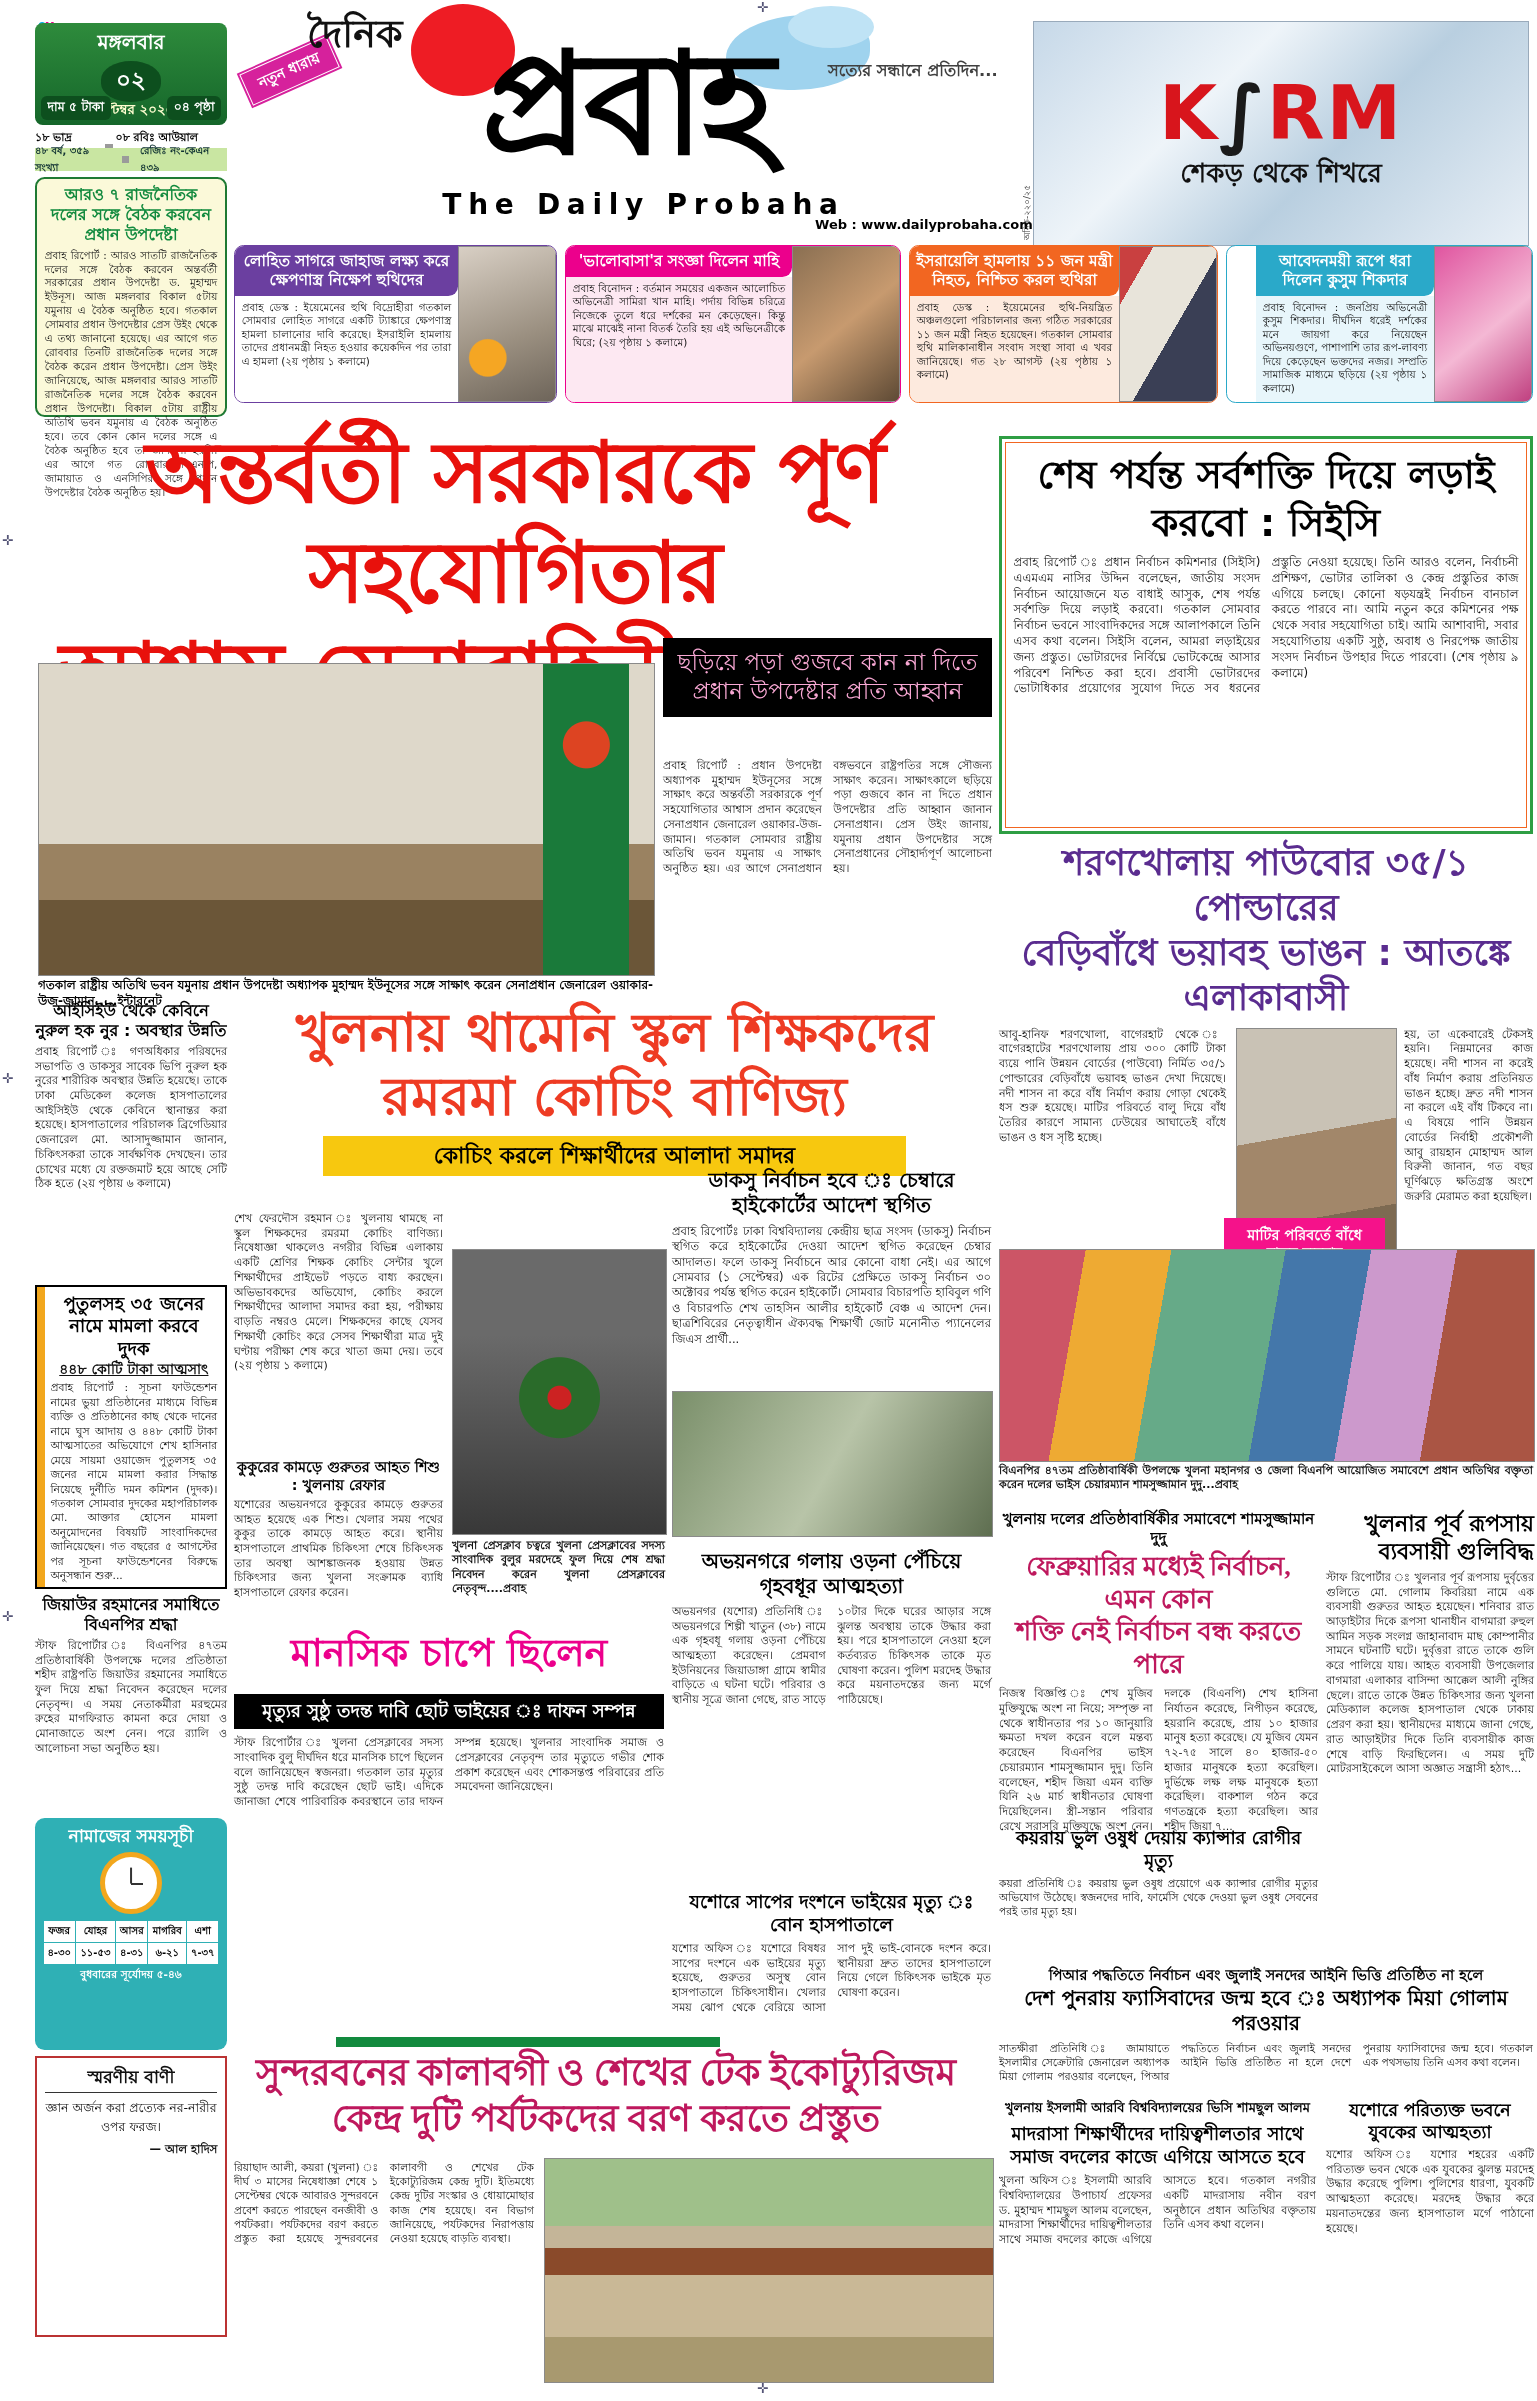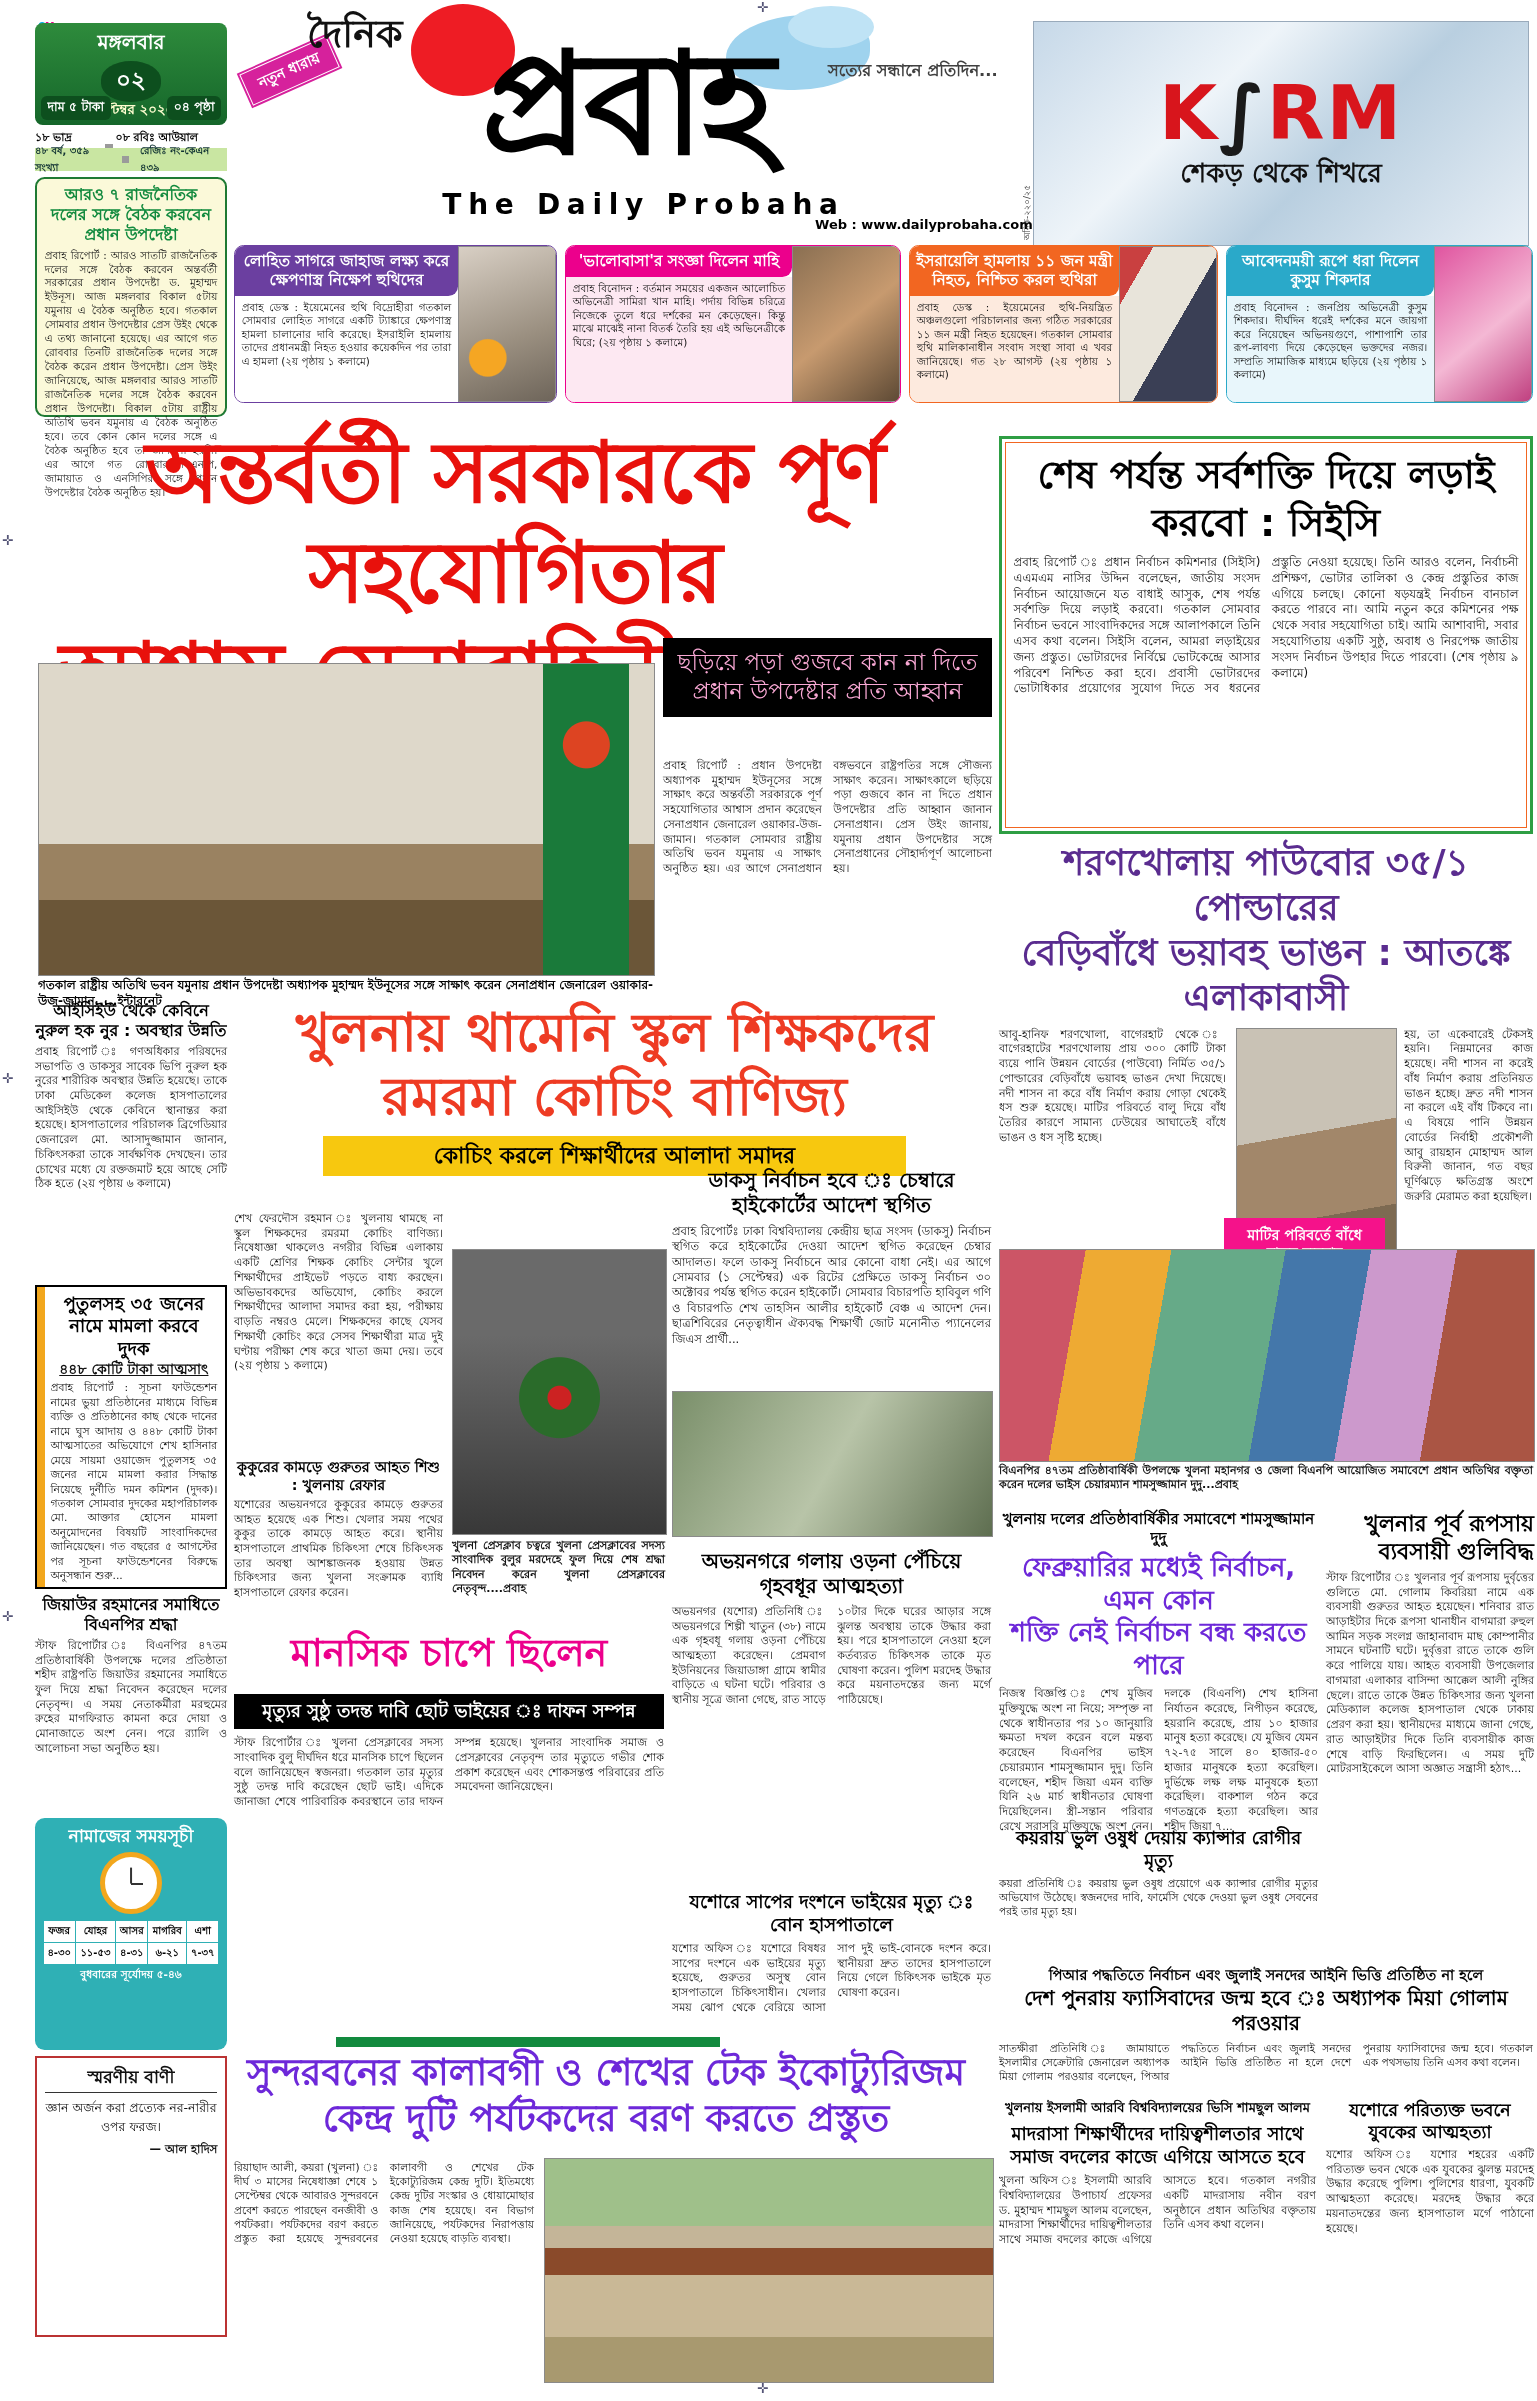--- a/index.html
+++ b/index.html
@@ -43,21 +43,21 @@
   .ad-code{font-size:8.6px;color:#333;writing-mode:vertical-rl;transform:rotate(180deg);}
   
   .teaser{border-radius:9.6px;display:flex;box-sizing:border-box;overflow:hidden;border:1.9px solid #999;}
   .teaser .txt{flex:1;display:flex;flex-direction:column;}
   .teaser .hd{color:#fff;font-weight:bold;font-size:15.4px;line-height:1.25;text-align:center;padding:5.8px 5.8px;border-radius:0 0 9.6px 0;}
   .teaser .bd{font-size:10.4px;line-height:1.3;padding:4.8px 6.7px;text-align:justify;flex:1;}
   .teaser .pic{width:96px;}
   .t0{border-color:#6b3fa0;} .t0 .hd{background:#6b3fa0;} .t0 .bd{background:#fff;}
   .t1{border-color:#ec008c;} .t1 .hd{background:#ec008c;} .t1 .bd{background:#fde8f2;}
   .t2{border-color:#f26621;} .t2 .hd{background:#f26621;} .t2 .bd{background:#fdeade;}
-  .t3{border-color:#2aa9c9;} .t3 .hd{background:#2aa9c9;} .t3 .bd{background:#e8f6fb;}
+  .t3{border-color:#2aa9c9;padding-left:29px;} .t3 .hd{background:#2aa9c9;} .t3 .bd{background:#e8f6fb;}
   .ph{border:1px solid #8a8a8a;}
   .ph-missile{background:radial-gradient(circle at 30% 72%,#f5a623 0 14%,rgba(245,166,35,0) 15%),linear-gradient(160deg,#d8cfc4,#9a8f80 60%,#6e655a);}
   .ph-mahi{background:linear-gradient(140deg,#8a6f52,#c79a6f 50%,#5e4a35);}
   .ph-guard{background:linear-gradient(120deg,#c94040 0 18%,#e8e4da 18% 55%,#3a3f55 55%);}
   .ph-kusum{background:linear-gradient(140deg,#e055a0,#f4b8d4 55%,#c04080);}
   .ph-lead{background:radial-gradient(circle at 89% 26%,#d42 0 23px,rgba(0,0,0,0) 24px),linear-gradient(90deg,rgba(0,0,0,0) 0 82%,#1a7a3a 82% 96%,rgba(0,0,0,0) 96%),linear-gradient(180deg,#ded8ca 0 58%,#9a8261 58% 76%,#6b5638 76%);}
   .ph-embank{background:linear-gradient(170deg,#c9c2b5 0 38%,#a2876a 38% 66%,#7d6a52 66%);}
   .ph-press{background:radial-gradient(circle at 50% 52%,#c22 0 11.5px,#2a6b2a 12.5px 40px,rgba(0,0,0,0) 41px),linear-gradient(180deg,#6a6a6a 0 30%,#383838 100%);}
   .ph-daksu{background:linear-gradient(120deg,#7a8f6a,#b8c4a8 50%,#5e6e50);}
   .ph-rally{background:linear-gradient(100deg,#cc5566 0 15%,#eeaa33 15% 30%,#66aa88 30% 50%,#4477aa 50% 65%,#cc99cc 65% 80%,#aa5544 80%);}
@@ -70,21 +70,21 @@
   .black-box-head{background:#000;color:#f9a8d4;font-weight:400;font-size:23px;line-height:1.3;text-align:center;padding:9.6px 7.7px;box-sizing:border-box;}
   .purple-head{color:#5a2c8f;font-weight:900;font-size:36px;line-height:1.25;text-align:center;}
   .pink-inset{background:#f5128a;color:#fff;font-weight:bold;font-size:14.4px;line-height:1.3;text-align:center;padding:7.7px 5.8px;box-sizing:border-box;}
   .coach-red{color:#ee3b23;font-weight:900;font-size:53px;line-height:1.2;text-align:center;}
   .yellow-bar{background:#f7c80f;color:#000;font-weight:900;font-size:22px;text-align:center;padding:5.8px 3.8px;}
   .sub-head-sm{font-size:16px;font-weight:900;text-align:center;line-height:1.25;color:#000;}
   .boxed{border:2.9px solid #000;box-sizing:border-box;padding:5.8px 7.7px 5.8px 13.4px;position:relative;}
   .boxed::before{content:"";position:absolute;left:0;top:0;bottom:0;width:7.7px;background:#f2a71d;}
   .magenta-head{color:#ec008c;font-weight:900;font-size:38px;line-height:1.2;text-align:center;}
   .black-bar{background:#000;color:#fff;font-weight:bold;font-size:18px;text-align:center;padding:5.8px 3.8px;}
-  .green-head{color:#6d28d9;font-weight:900;text-align:center;line-height:1.25;}
+  .green-head{color:#be185d;font-weight:900;text-align:center;line-height:1.25;font-family:Liberation Serif, serif;}
   .kicker{font-weight:bold;text-align:center;color:#000;line-height:1.25;}
   .namaz{background:#2fb0b5;border-radius:9.6px;box-sizing:border-box;padding:7.7px;color:#fff;}
   .namaz-title{font-size:17.3px;font-weight:900;text-align:center;line-height:1.2;}
   .clock{width:52px;height:52px;border-radius:50%;background:#fff;border:5.8px solid #f2a71d;margin:5.8px auto;position:relative;}
   .clock::before{content:"";position:absolute;left:50%;top:50%;width:1.9px;height:15.4px;background:#333;transform:translate(-50%,-100%);}
   .clock::after{content:"";position:absolute;left:50%;top:50%;width:11.5px;height:1.9px;background:#333;}
   .namaz-table{width:100%;border-collapse:collapse;background:#fff;color:#000;}
   .namaz-table td{border:1px solid #2fb0b5;font-size:10px;text-align:center;padding:1.9px 0;font-weight:bold;}
   .sunrise{font-size:10.6px;font-weight:bold;text-align:center;margin-top:3.8px;color:#fff;}
   .quote-box{border:2.9px solid #b33;box-sizing:border-box;padding:7.7px;}

